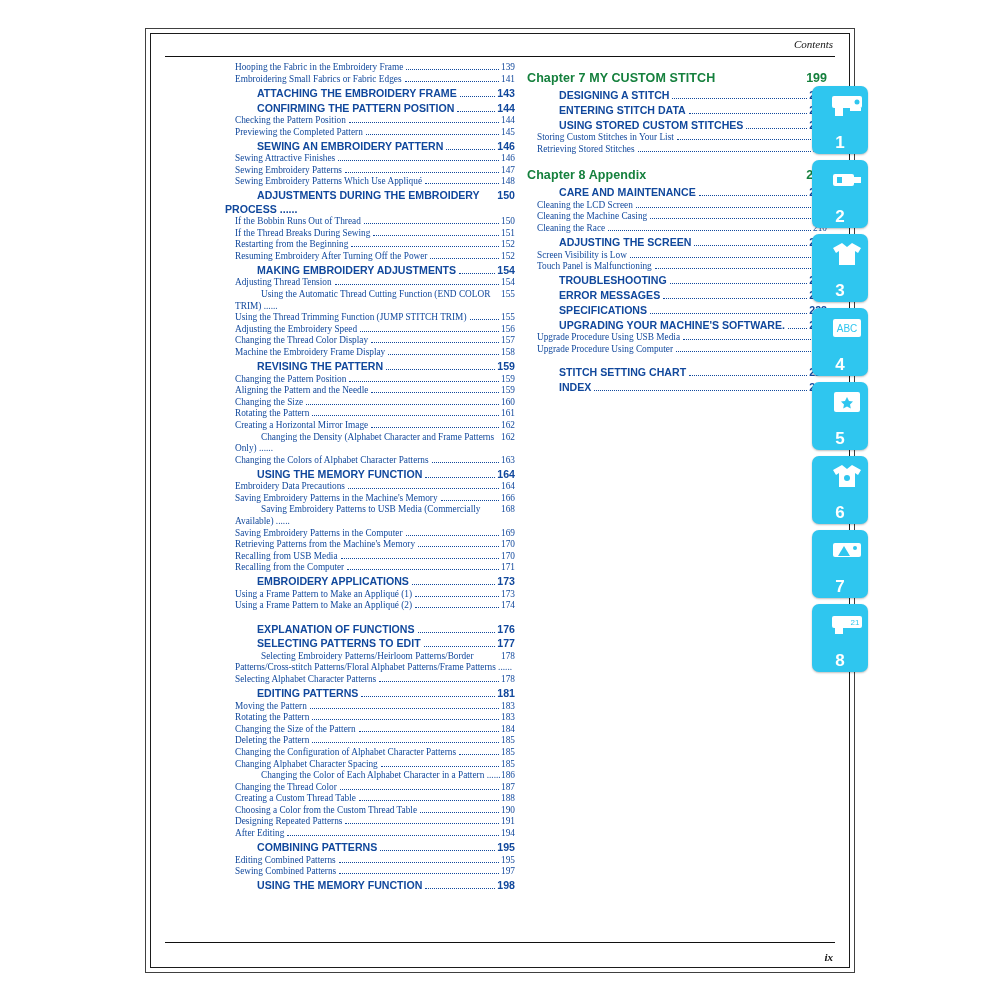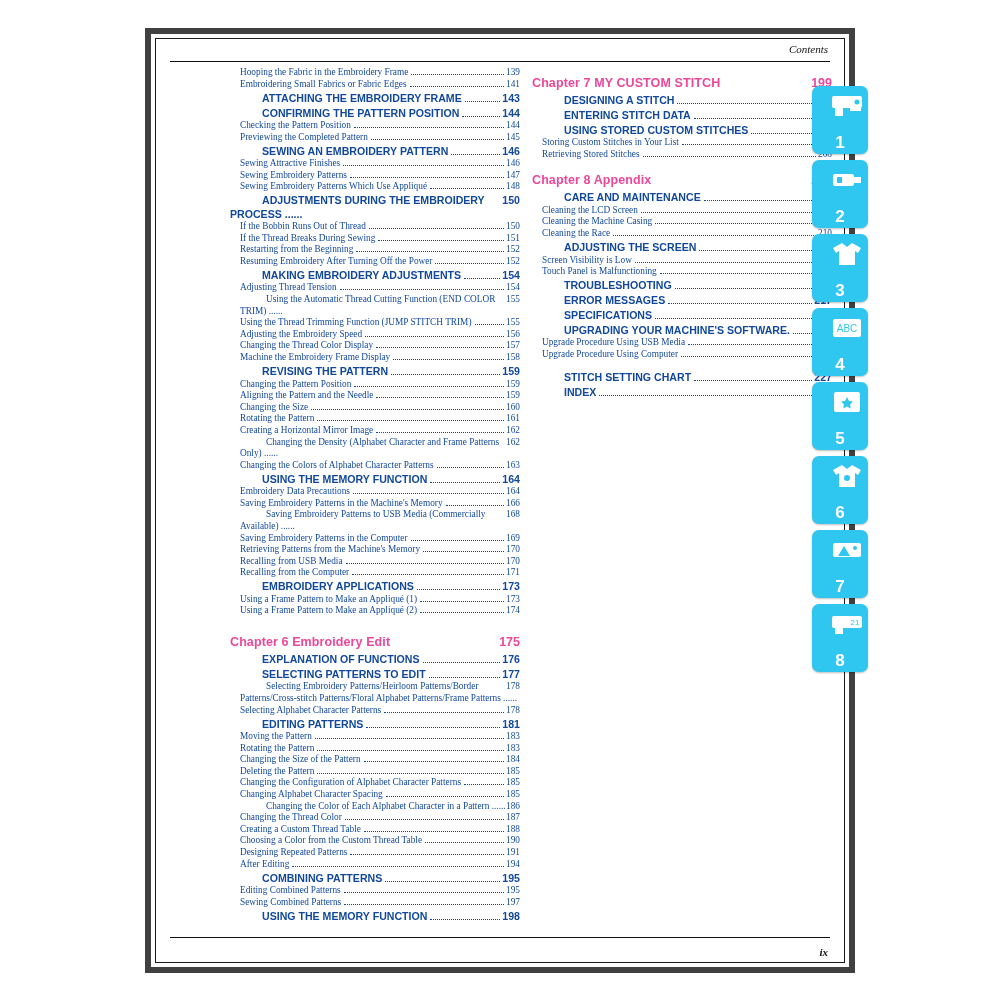--- a/index.html
+++ b/index.html
@@ -7,21 +7,21 @@
     width:1000px;height:1000px;
     background:#ffffff;
     font-family:"Liberation Serif", serif;
     overflow:hidden;
   }
   .page{
     position:absolute;
     left:145px; top:28px;
     width:710px; height:945px;
     background:#ffffff;
-    border:6px solid #404040;
+    border:1px solid #404040;
     box-sizing:border-box;
   }
   .page-inner{
     position:absolute;
     left:4px; top:4px; right:4px; bottom:4px;
     border:1px solid #1b1b1b;
     box-sizing:border-box;
   }
   .header-label{
     position:absolute;
@@ -55,21 +55,21 @@
   .col{
     position:absolute;
     top:0; bottom:0;
     width:330px;
   }
   .col-left{left:60px;width:290px;}
   .col-right{left:362px;width:300px;}
 
   .chapter-head{
     display:flex;justify-content:space-between;align-items:flex-end;
-    color:#ec4899;
+    color:#15803d;
     font-family:"Liberation Sans", sans-serif;
     font-weight:bold;
     font-size:12.5px;
     margin-top:9px;
     margin-bottom:4px;
   }
   .chapter-head .ch-title{letter-spacing:.1px;}
   .chapter-head .ch-page{font-size:12.5px;}
 
   .l1{
@@ -349,24 +349,20 @@
               <span class="dots"></span>
               <span class="p">173</span>
             </div>
             <div class="l2">
               <span class="t">Using a Frame Pattern to Make an Appliqué (2)</span>
               <span class="dots"></span>
               <span class="p">174</span>
             </div>
           </div>
         <div class="spacer"></div>
-        <div class="chapter-head">
-          <span class="ch-title">Chapter 6  Embroidery Edit</span>
-          <span class="ch-page">175</span>
-        </div>
         <div id="left-ch6">
             <div class="l1">
               <span class="t">EXPLANATION OF FUNCTIONS</span>
               <span class="dots"></span>
               <span class="p">176</span>
             </div>
             <div class="l1">
               <span class="t">SELECTING PATTERNS TO EDIT</span>
               <span class="dots"></span>
               <span class="p">177</span>

